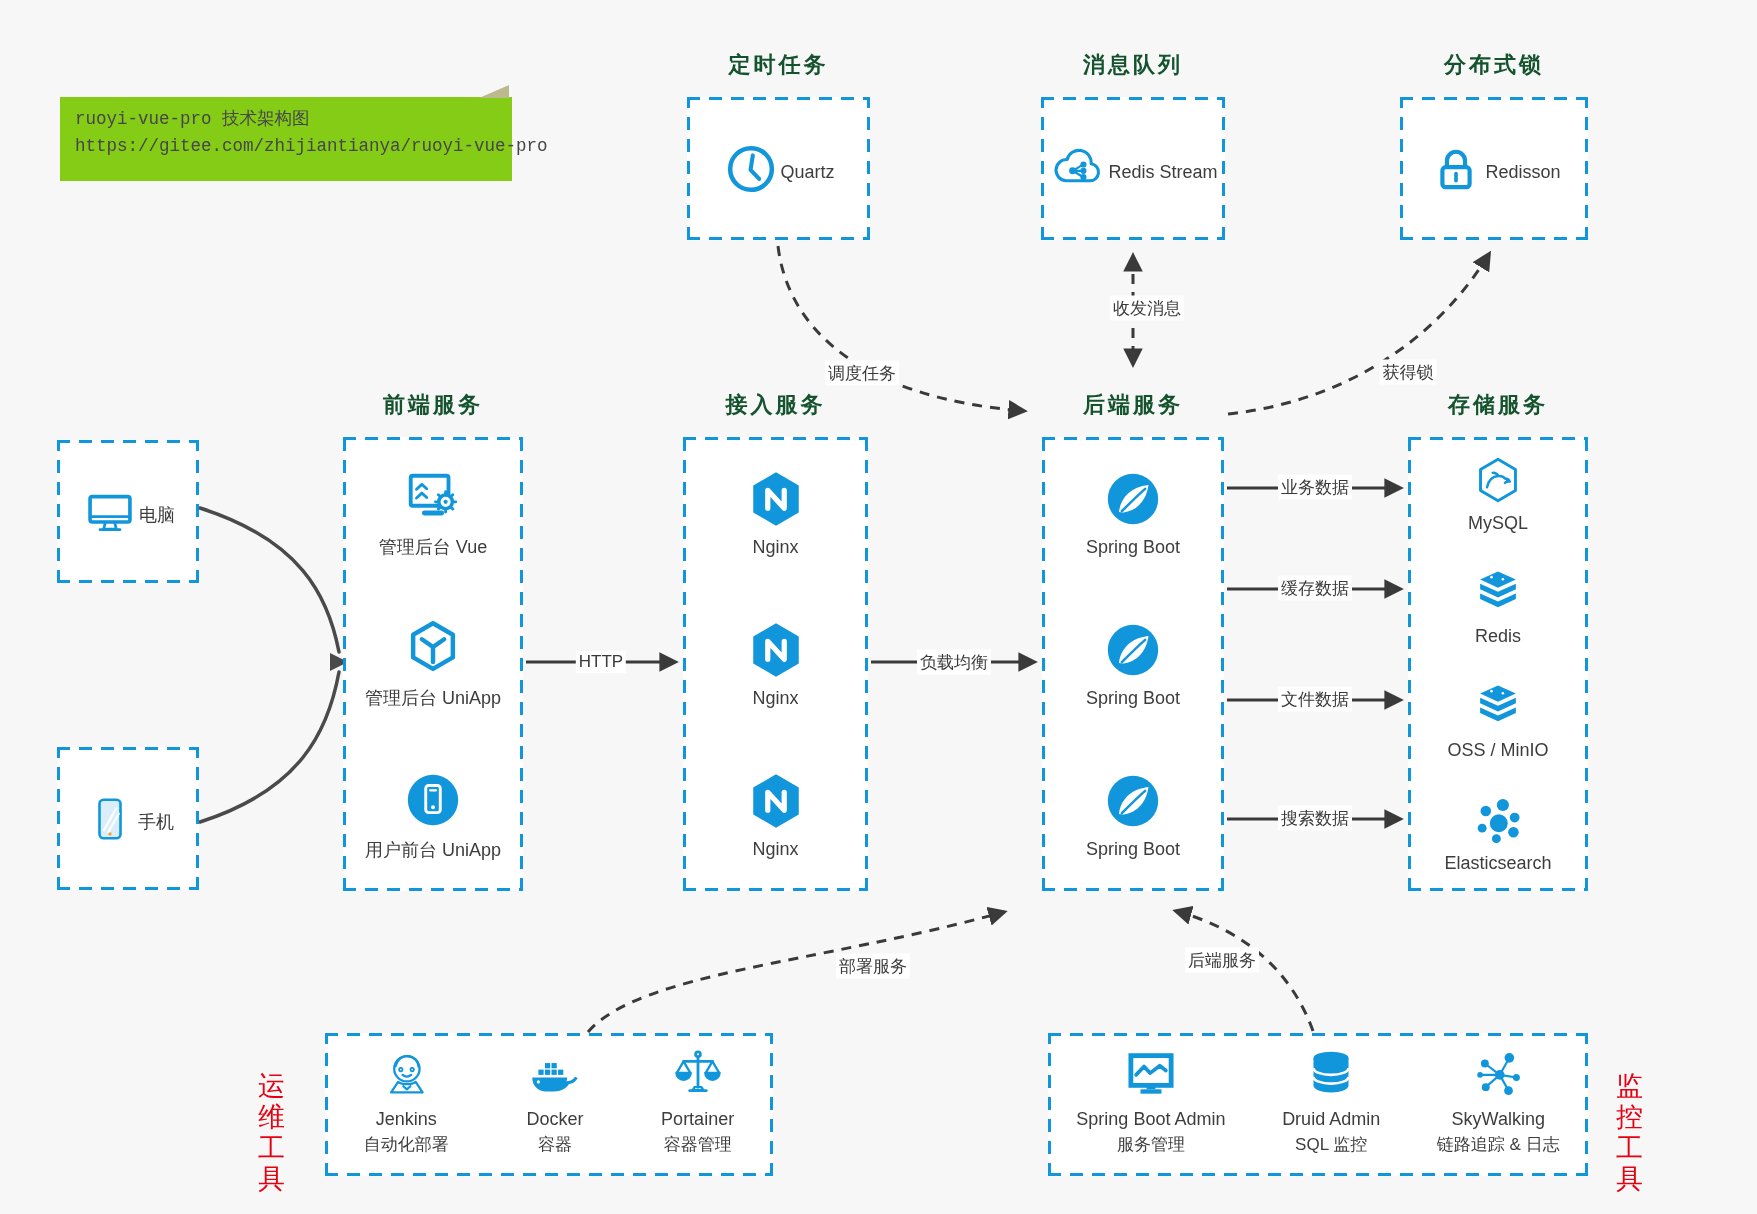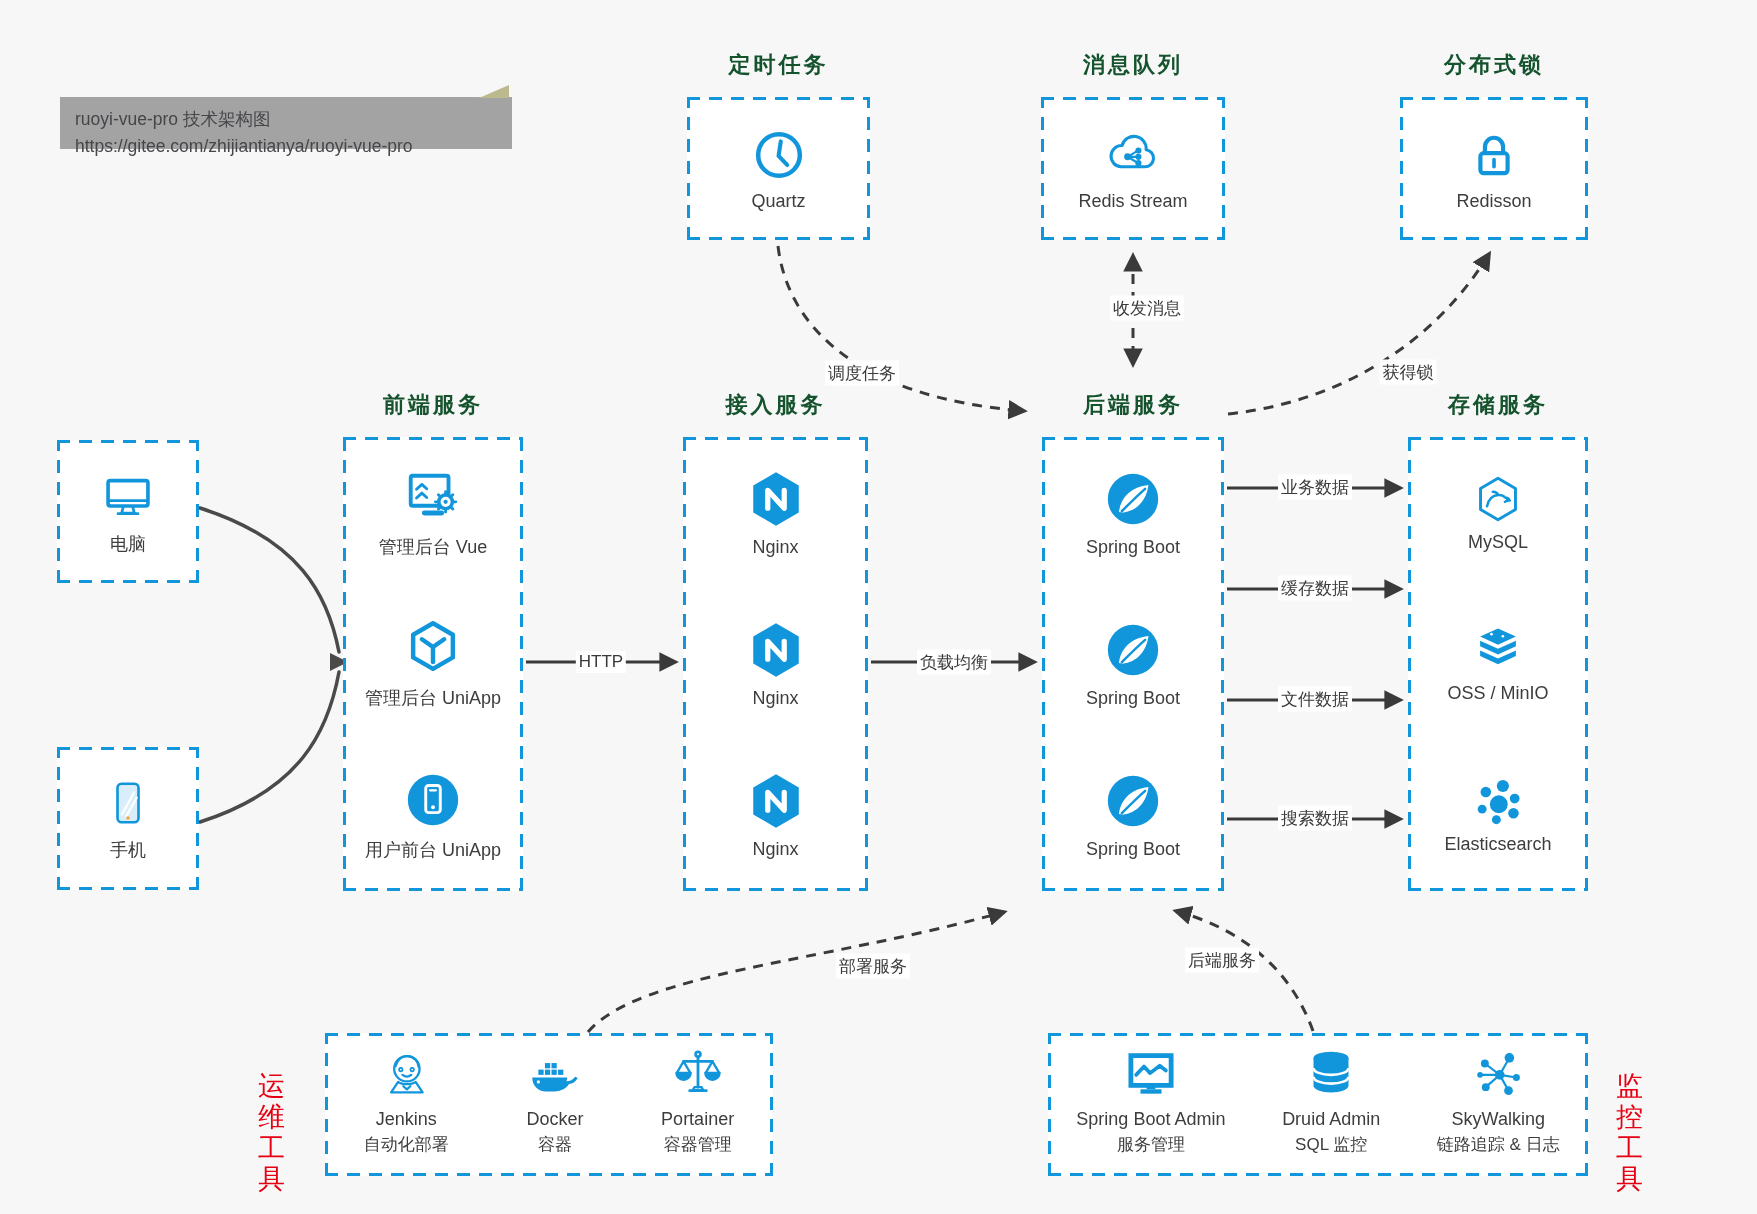--- a/index.html
+++ b/index.html
@@ -29,26 +29,26 @@
     position:absolute;color:#e60012;font-weight:normal;font-size:27px;
     width:48px;line-height:31px;letter-spacing:1px;text-align:left;
   }
 
   .col-items{display:flex;flex-direction:column;justify-content:space-around;height:100%;}
   .row-items{display:flex;flex-direction:row;justify-content:space-around;align-items:flex-start;height:100%;padding-top:13px;box-sizing:border-box;}
   .node{display:flex;flex-direction:column;align-items:center;}
   .node .ic{display:block;}
   .node-label{font-size:18px;color:#3d3d3d;margin-top:7px;white-space:nowrap;text-align:center;}
   .node-desc{font-size:17px;color:#3d3d3d;margin-top:3px;white-space:nowrap;text-align:center;line-height:23px;}
-  .single{display:flex;flex-direction:column;align-items:center;justify-content:center;height:100%;}
+  .single{display:flex;flex-direction:row;align-items:center;justify-content:center;height:100%;}
 
   
   .note{
-    position:absolute;left:60px;top:97px;width:452px;height:52px;
-    background:#a3a3a3;box-sizing:border-box;padding:9px 0 0 15px;
+    position:absolute;left:60px;top:97px;width:452px;height:84px;
+    background:#84cc16;box-sizing:border-box;padding:9px 0 0 15px;font-family:Liberation Mono, monospace;
   }
   .note:after{
     content:'';position:absolute;right:3px;top:-12px;width:0;height:0;
     border-left:30px solid transparent;border-bottom:13px solid #bdb98f;
   }
   .note-line{font-size:17.5px;color:#46464a;line-height:27px;white-space:nowrap;}
 
   .arrows{position:absolute;left:0;top:0;pointer-events:none;}
 
   .edge-label{
@@ -266,20 +266,30 @@
         <div class="node-label">MySQL</div>
       </div>
       <div class="node">
         <svg class="ic" width="52" height="52" viewBox="0 0 64 64">
             <path d="M32 5.5 L54 15.5 L32 25.5 L10 15.5 Z" fill="#1296db"></path>
             <path d="M10 20.5 L32 30.5 L54 20.5 V27.5 L32 37.5 L10 27.5 Z" fill="#1296db"></path>
             <path d="M10 32.5 L32 42.5 L54 32.5 V39.5 L32 49.5 L10 39.5 Z" fill="#1296db"></path>
             <circle cx="24" cy="12.5" r="1.6" fill="#ffffff"></circle>
             <circle cx="38" cy="15" r="1.6" fill="#ffffff"></circle>
           </svg>
+        <div class="node-label">Redis</div>
+      </div>
+      <div class="node">
+        <svg class="ic" width="52" height="52" viewBox="0 0 64 64">
+            <path d="M32 5.5 L54 15.5 L32 25.5 L10 15.5 Z" fill="#1296db"></path>
+            <path d="M10 20.5 L32 30.5 L54 20.5 V27.5 L32 37.5 L10 27.5 Z" fill="#1296db"></path>
+            <path d="M10 32.5 L32 42.5 L54 32.5 V39.5 L32 49.5 L10 39.5 Z" fill="#1296db"></path>
+            <circle cx="24" cy="12.5" r="1.6" fill="#ffffff"></circle>
+            <circle cx="38" cy="15" r="1.6" fill="#ffffff"></circle>
+          </svg>
         <div class="node-label">OSS / MinIO</div>
       </div>
       <div class="node">
         <svg class="ic" width="52" height="52" viewBox="0 0 64 64" fill="#1296db">
             <circle cx="33" cy="36" r="11"></circle>
             <circle cx="17" cy="21" r="6.5"></circle>
             <circle cx="38" cy="13.5" r="7.5"></circle>
             <circle cx="52.5" cy="29" r="6"></circle>
             <circle cx="51" cy="47" r="6.5"></circle>
             <circle cx="30" cy="55" r="5.5"></circle>

